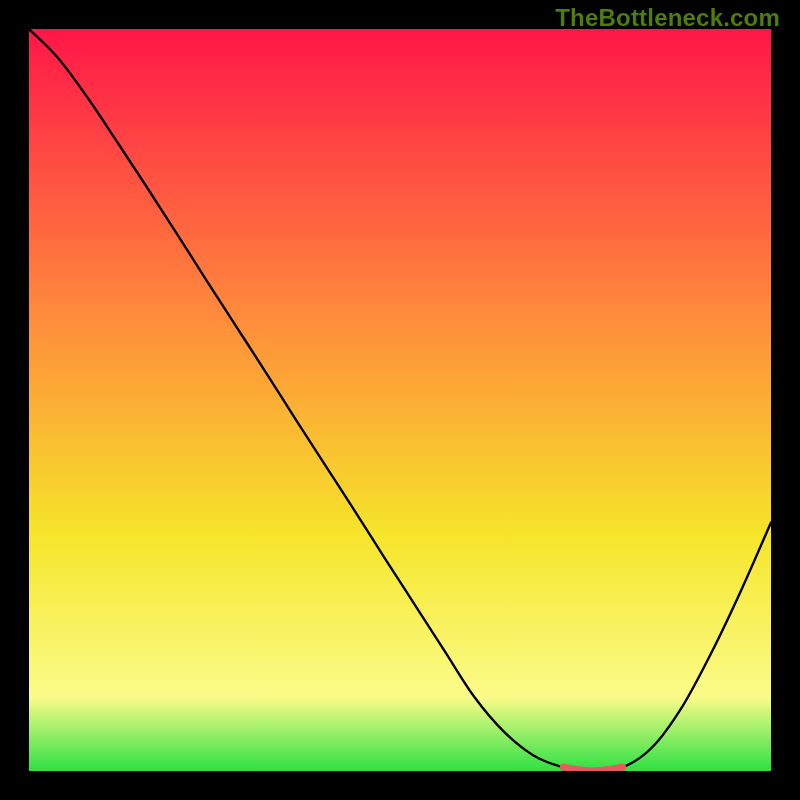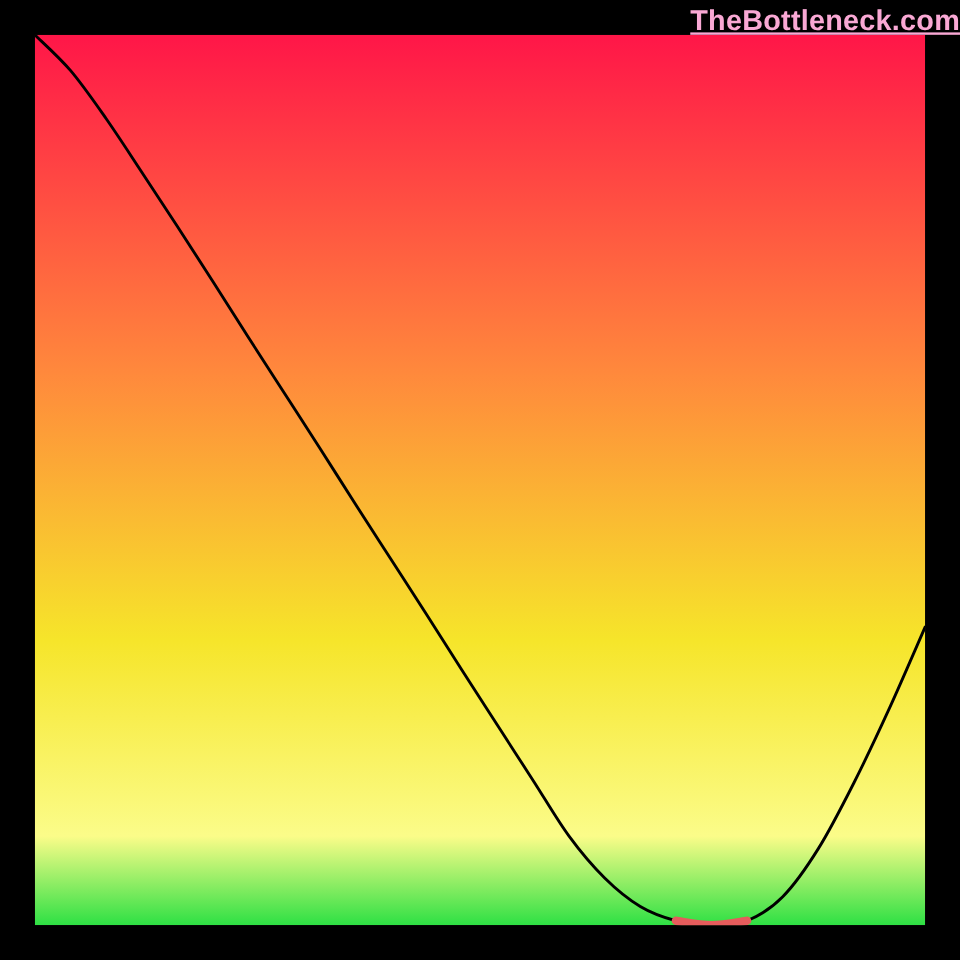--- a/index.html
+++ b/index.html
@@ -12,28 +12,27 @@
   }
   .frame {
     position: relative;
     width: 800px;
     height: 800px;
     background: #000;
   }
   .watermark {
     position: absolute;
     top: 4px;
-    right: 0;
+    right: 20px;
     font-family: Arial, Helvetica, sans-serif;
     font-size: 24px;
     font-weight: bold;
-    color: #f9a8d4;
+    color: #4d7c0f;
     letter-spacing: 0.2px;
     z-index: 10;
-    text-decoration: underline;
   }
   svg.plot {
     position: absolute;
     left: 29px;
     top: 29px;
     width: 742px;
     height: 742px;
   }
 </style>
 </head>

